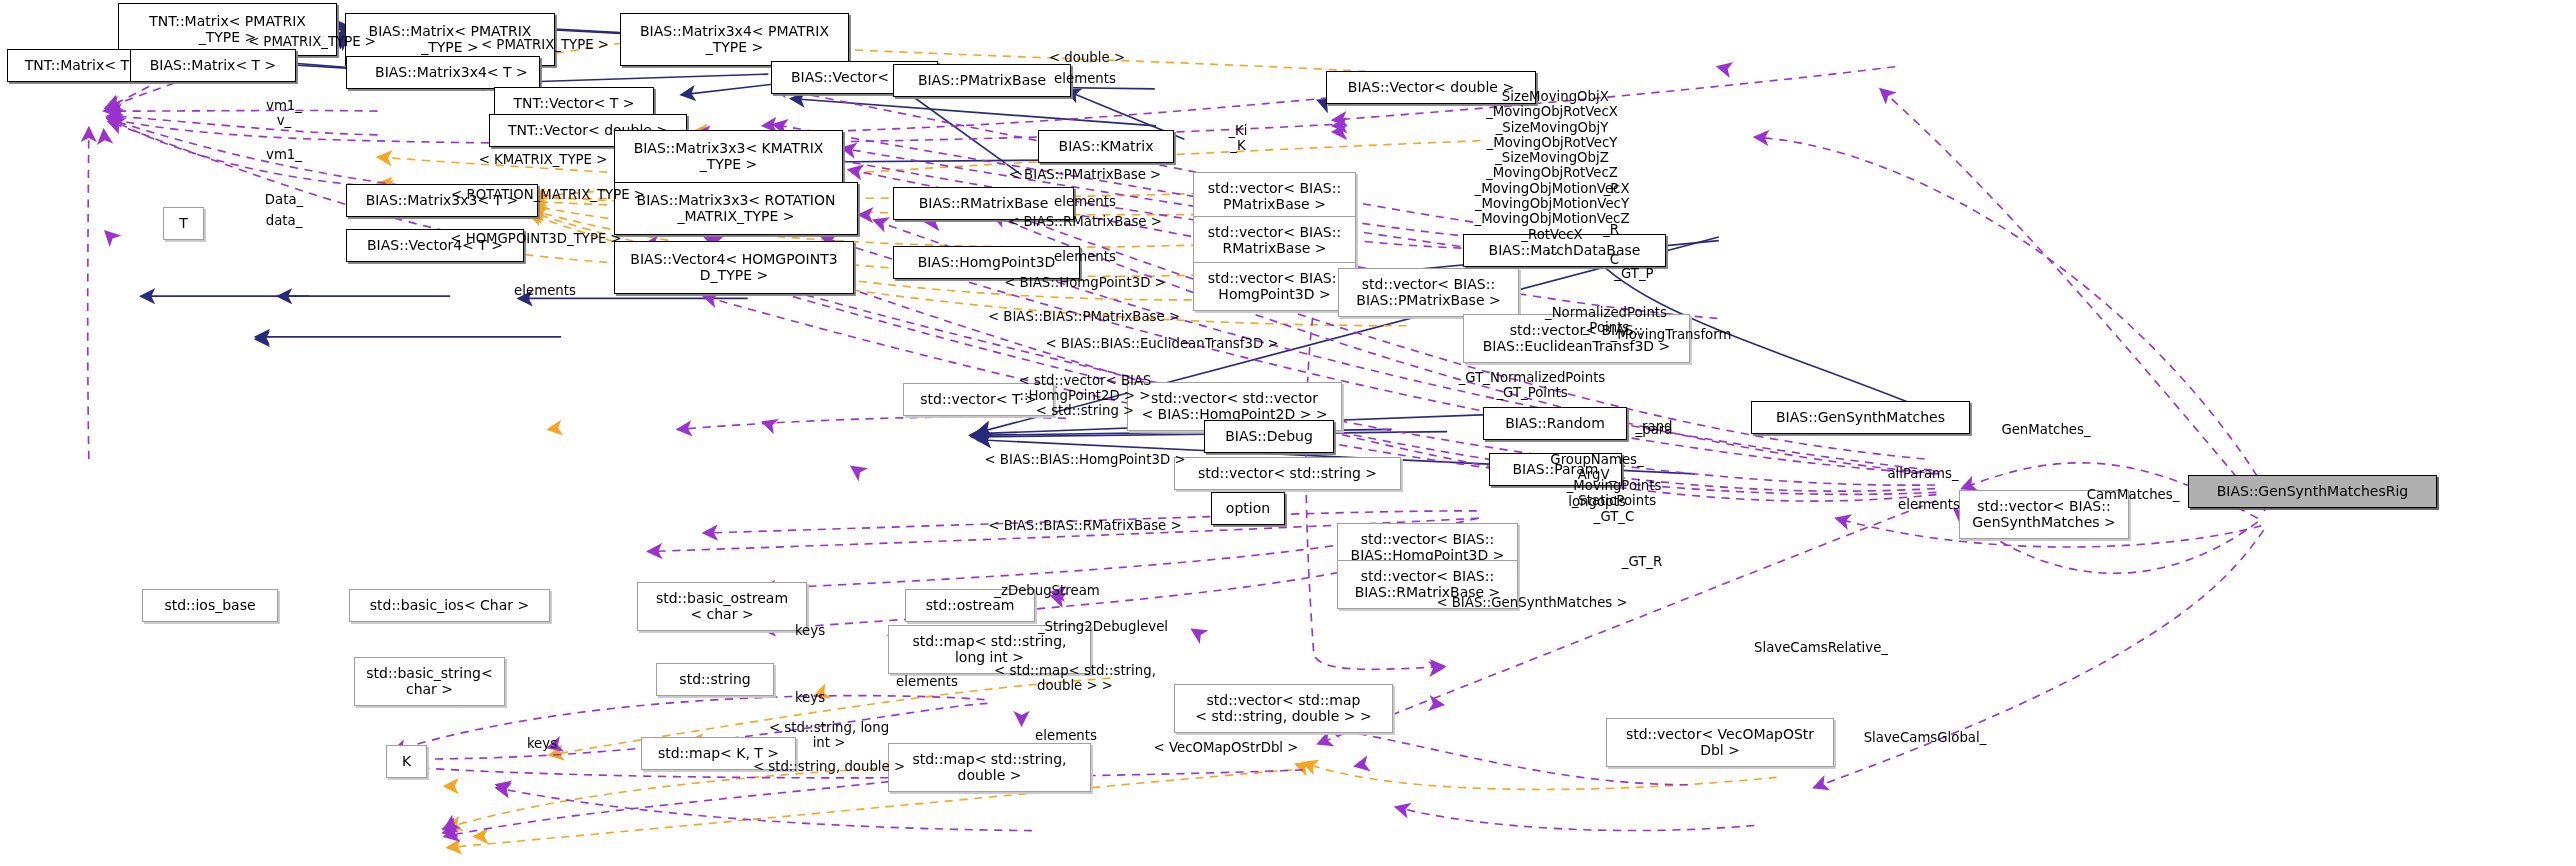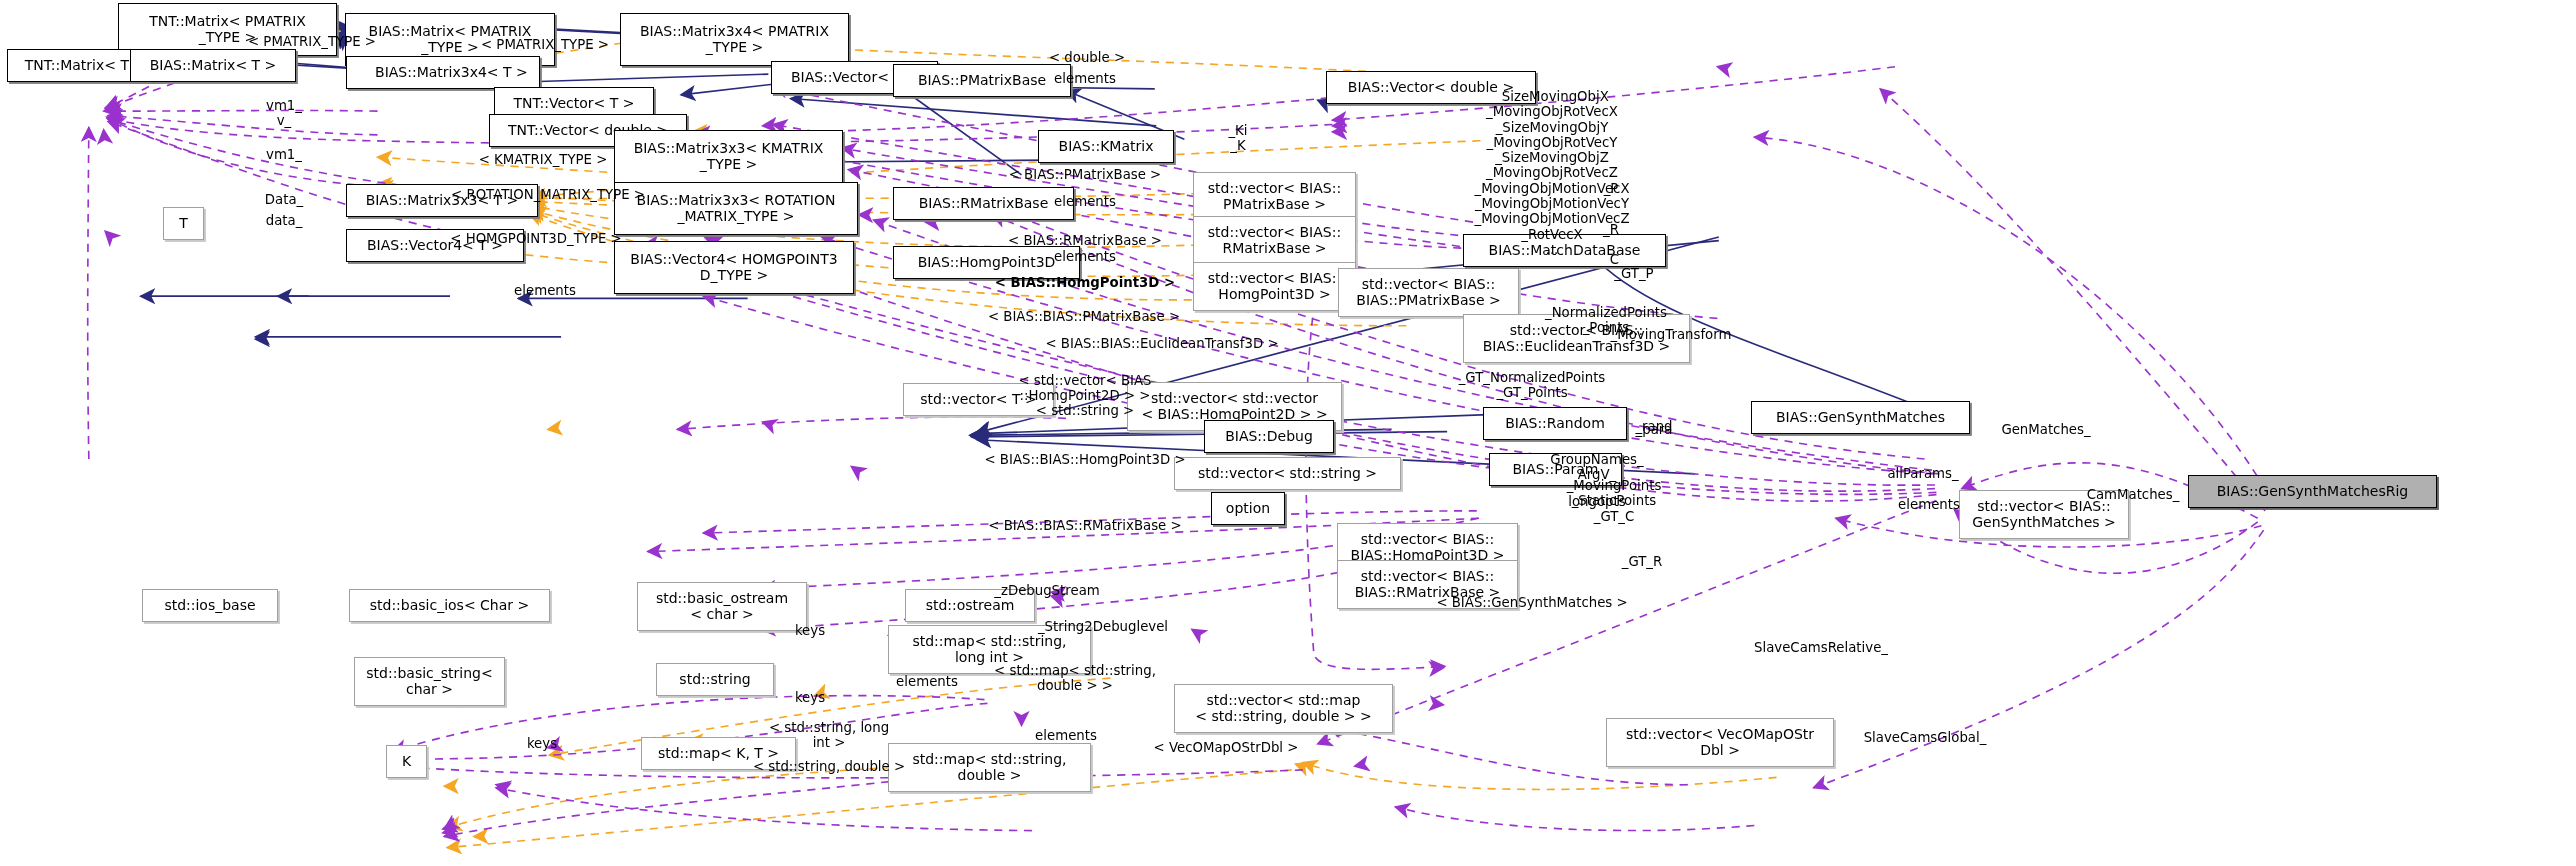--- a/index.html
+++ b/index.html
@@ -385,23 +385,23 @@
       <div class="edge-label" style="left: 1238px; top: 123px;">_Ki
 _K</div>
       <div class="edge-label" style="left: 284px; top: 98px;">vm1_
 v_</div>
       <div class="edge-label" style="left: 284px; top: 147px;">vm1_</div>
       <div class="edge-label" style="left: 284px; top: 192px;">Data_</div>
       <div class="edge-label" style="left: 284px; top: 213px;">data_</div>
       <div class="edge-label" style="left: 545px; top: 283px;">elements</div>
       <div class="edge-label" style="left: 1085px; top: 167px;">&lt; BIAS::PMatrixBase &gt;</div>
       <div class="edge-label" style="left: 1085px; top: 194px;">elements</div>
-      <div class="edge-label" style="left: 1085px; top: 233px;">&lt; BIAS::RMatrixBase &gt;</div>
+      <div class="edge-label" style="left: 1085px; top: 214px;">&lt; BIAS::RMatrixBase &gt;</div>
       <div class="edge-label" style="left: 1085px; top: 249px;">elements</div>
-      <div class="edge-label" style="left: 1085px; top: 275px; font-weight: bold;">&lt; BIAS::HomgPoint3D &gt;</div>
+      <div class="edge-label" style="left: 1085px; top: 275px;">&lt; BIAS::HomgPoint3D &gt;</div>
       <div class="edge-label" style="left: 1084px; top: 309px;">&lt; BIAS::BIAS::PMatrixBase &gt;</div>
       <div class="edge-label" style="left: 1162px; top: 336px; text-align: center;">&lt; BIAS::BIAS::EuclideanTransf3D &gt;</div>
       <div class="edge-label" style="left: 1085px; top: 373px;">&lt; std::vector&lt; BIAS
 ::HomgPoint2D &gt; &gt;</div>
       <div class="edge-label" style="left: 1085px; top: 403px;">&lt; std::string &gt;</div>
       <div class="edge-label" style="left: 1085px; top: 452px;">&lt; BIAS::BIAS::HomgPoint3D &gt;</div>
       <div class="edge-label" style="left: 1085px; top: 518px;">&lt; BIAS::BIAS::RMatrixBase &gt;</div>
       <div class="edge-label" style="left: 1611px; top: 181px;">_P</div>
       <div class="edge-label" style="left: 1611px; top: 222px;">_R</div>
       <div class="edge-label" style="left: 1611px; top: 252px;">_C</div>

